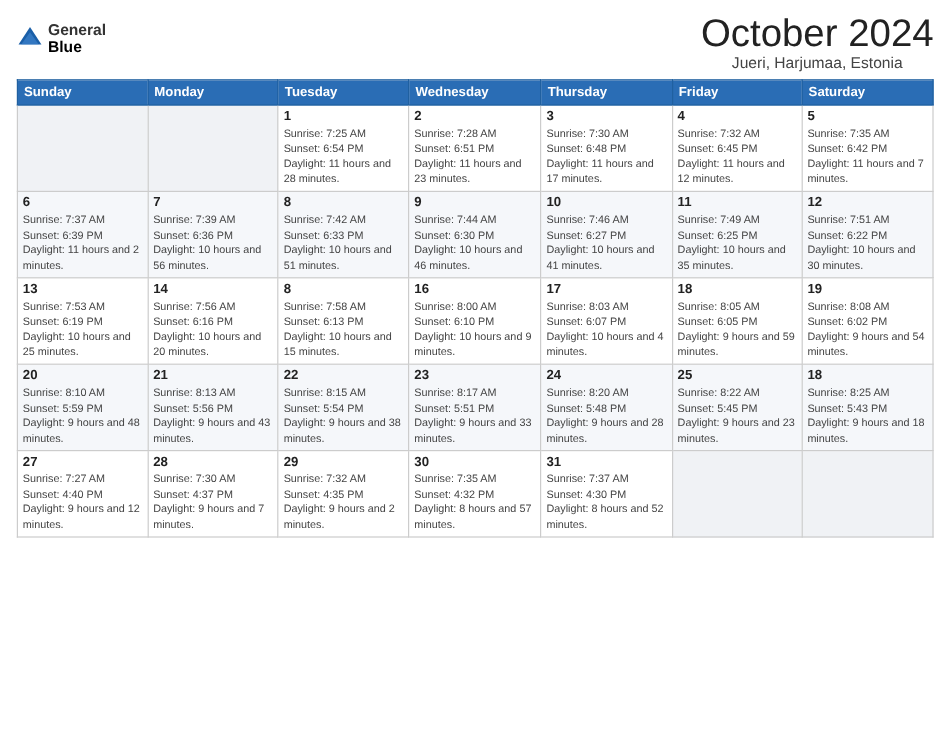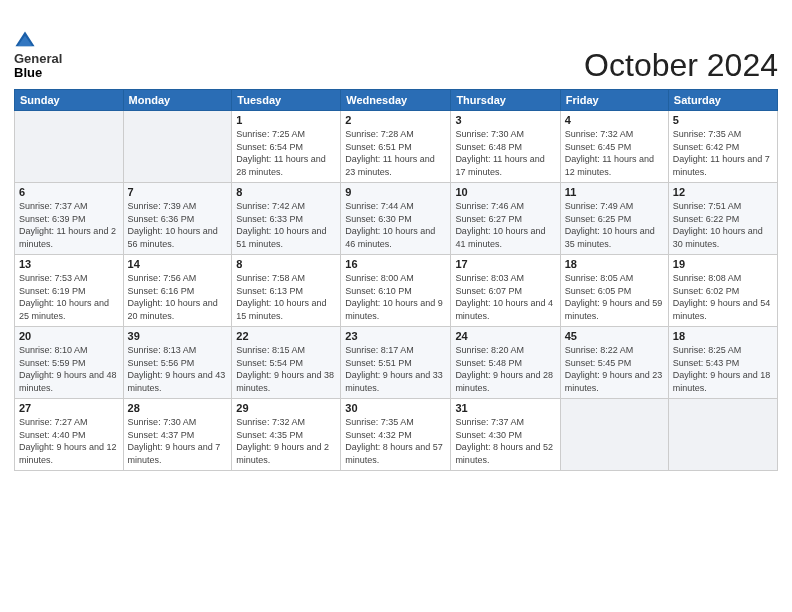--- a/index.html
+++ b/index.html
@@ -17,41 +17,39 @@
       background: #fff;
     }
     .header {
       display: flex;
       justify-content: space-between;
       align-items: flex-start;
       margin-bottom: 6px;
     }
     .logo {
       display: flex;
-      align-items: flex-start;
-      margin-top: 20px;
-      flex-direction: column;
+      align-items: center;
+      margin-top: 8px;
     }
     .logo-text {
       display: flex;
       flex-direction: column;
       font-size: 13px;
       font-weight: bold;
       line-height: 1.1;
     }
     .logo-general { color: #333; }
     .logo-blue { color: #000000; }
     .logo-icon {
       width: 22px;
       height: 22px;
       margin-right: 4px;
     }
     .title-section {
       text-align: center;
-      margin-top: 38px;
     }
     .month-title {
       font-size: 32px;
       font-weight: normal;
       color: #222;
       line-height: 1.1;
     }
     .location {
       font-size: 13px;
       color: #444;
@@ -114,20 +112,21 @@
         <polygon points="15,2 28,22 2,22" fill="#1a5fa8"></polygon>
         <polygon points="15,8 25,22 5,22" fill="#4a90d9" opacity="0.5"></polygon>
       </svg>
       <div class="logo-text">
         <span class="logo-general">General</span>
         <span class="logo-blue">Blue</span>
       </div>
     </div>
     <div class="title-section">
       <div class="month-title">October 2024</div>
+      <div class="location">Jueri, Harjumaa, Estonia</div>
     </div>
   </div>
 
   <table class="calendar">
     <thead>
       <tr>
         <th>Sunday</th>
         <th>Monday</th>
         <th>Tuesday</th>
         <th>Wednesday</th>
@@ -220,37 +219,37 @@
             <span class="day-number">19</span>
             <div class="day-info">Sunrise: 8:08 AM<br>Sunset: 6:02 PM<br>Daylight: 9 hours and 54 minutes.</div>
           </td>
         </tr>
         <tr>
           <td>
             <span class="day-number">20</span>
             <div class="day-info">Sunrise: 8:10 AM<br>Sunset: 5:59 PM<br>Daylight: 9 hours and 48 minutes.</div>
           </td>
           <td>
-            <span class="day-number">39</span>
+            <span class="day-number">21</span>
             <div class="day-info">Sunrise: 8:13 AM<br>Sunset: 5:56 PM<br>Daylight: 9 hours and 43 minutes.</div>
           </td>
           <td>
             <span class="day-number">22</span>
             <div class="day-info">Sunrise: 8:15 AM<br>Sunset: 5:54 PM<br>Daylight: 9 hours and 38 minutes.</div>
           </td>
           <td>
             <span class="day-number">23</span>
             <div class="day-info">Sunrise: 8:17 AM<br>Sunset: 5:51 PM<br>Daylight: 9 hours and 33 minutes.</div>
           </td>
           <td>
             <span class="day-number">24</span>
             <div class="day-info">Sunrise: 8:20 AM<br>Sunset: 5:48 PM<br>Daylight: 9 hours and 28 minutes.</div>
           </td>
           <td>
-            <span class="day-number">45</span>
+            <span class="day-number">25</span>
             <div class="day-info">Sunrise: 8:22 AM<br>Sunset: 5:45 PM<br>Daylight: 9 hours and 23 minutes.</div>
           </td>
           <td>
             <span class="day-number">18</span>
             <div class="day-info">Sunrise: 8:25 AM<br>Sunset: 5:43 PM<br>Daylight: 9 hours and 18 minutes.</div>
           </td>
         </tr>
         <tr>
           <td>
             <span class="day-number">27</span>

